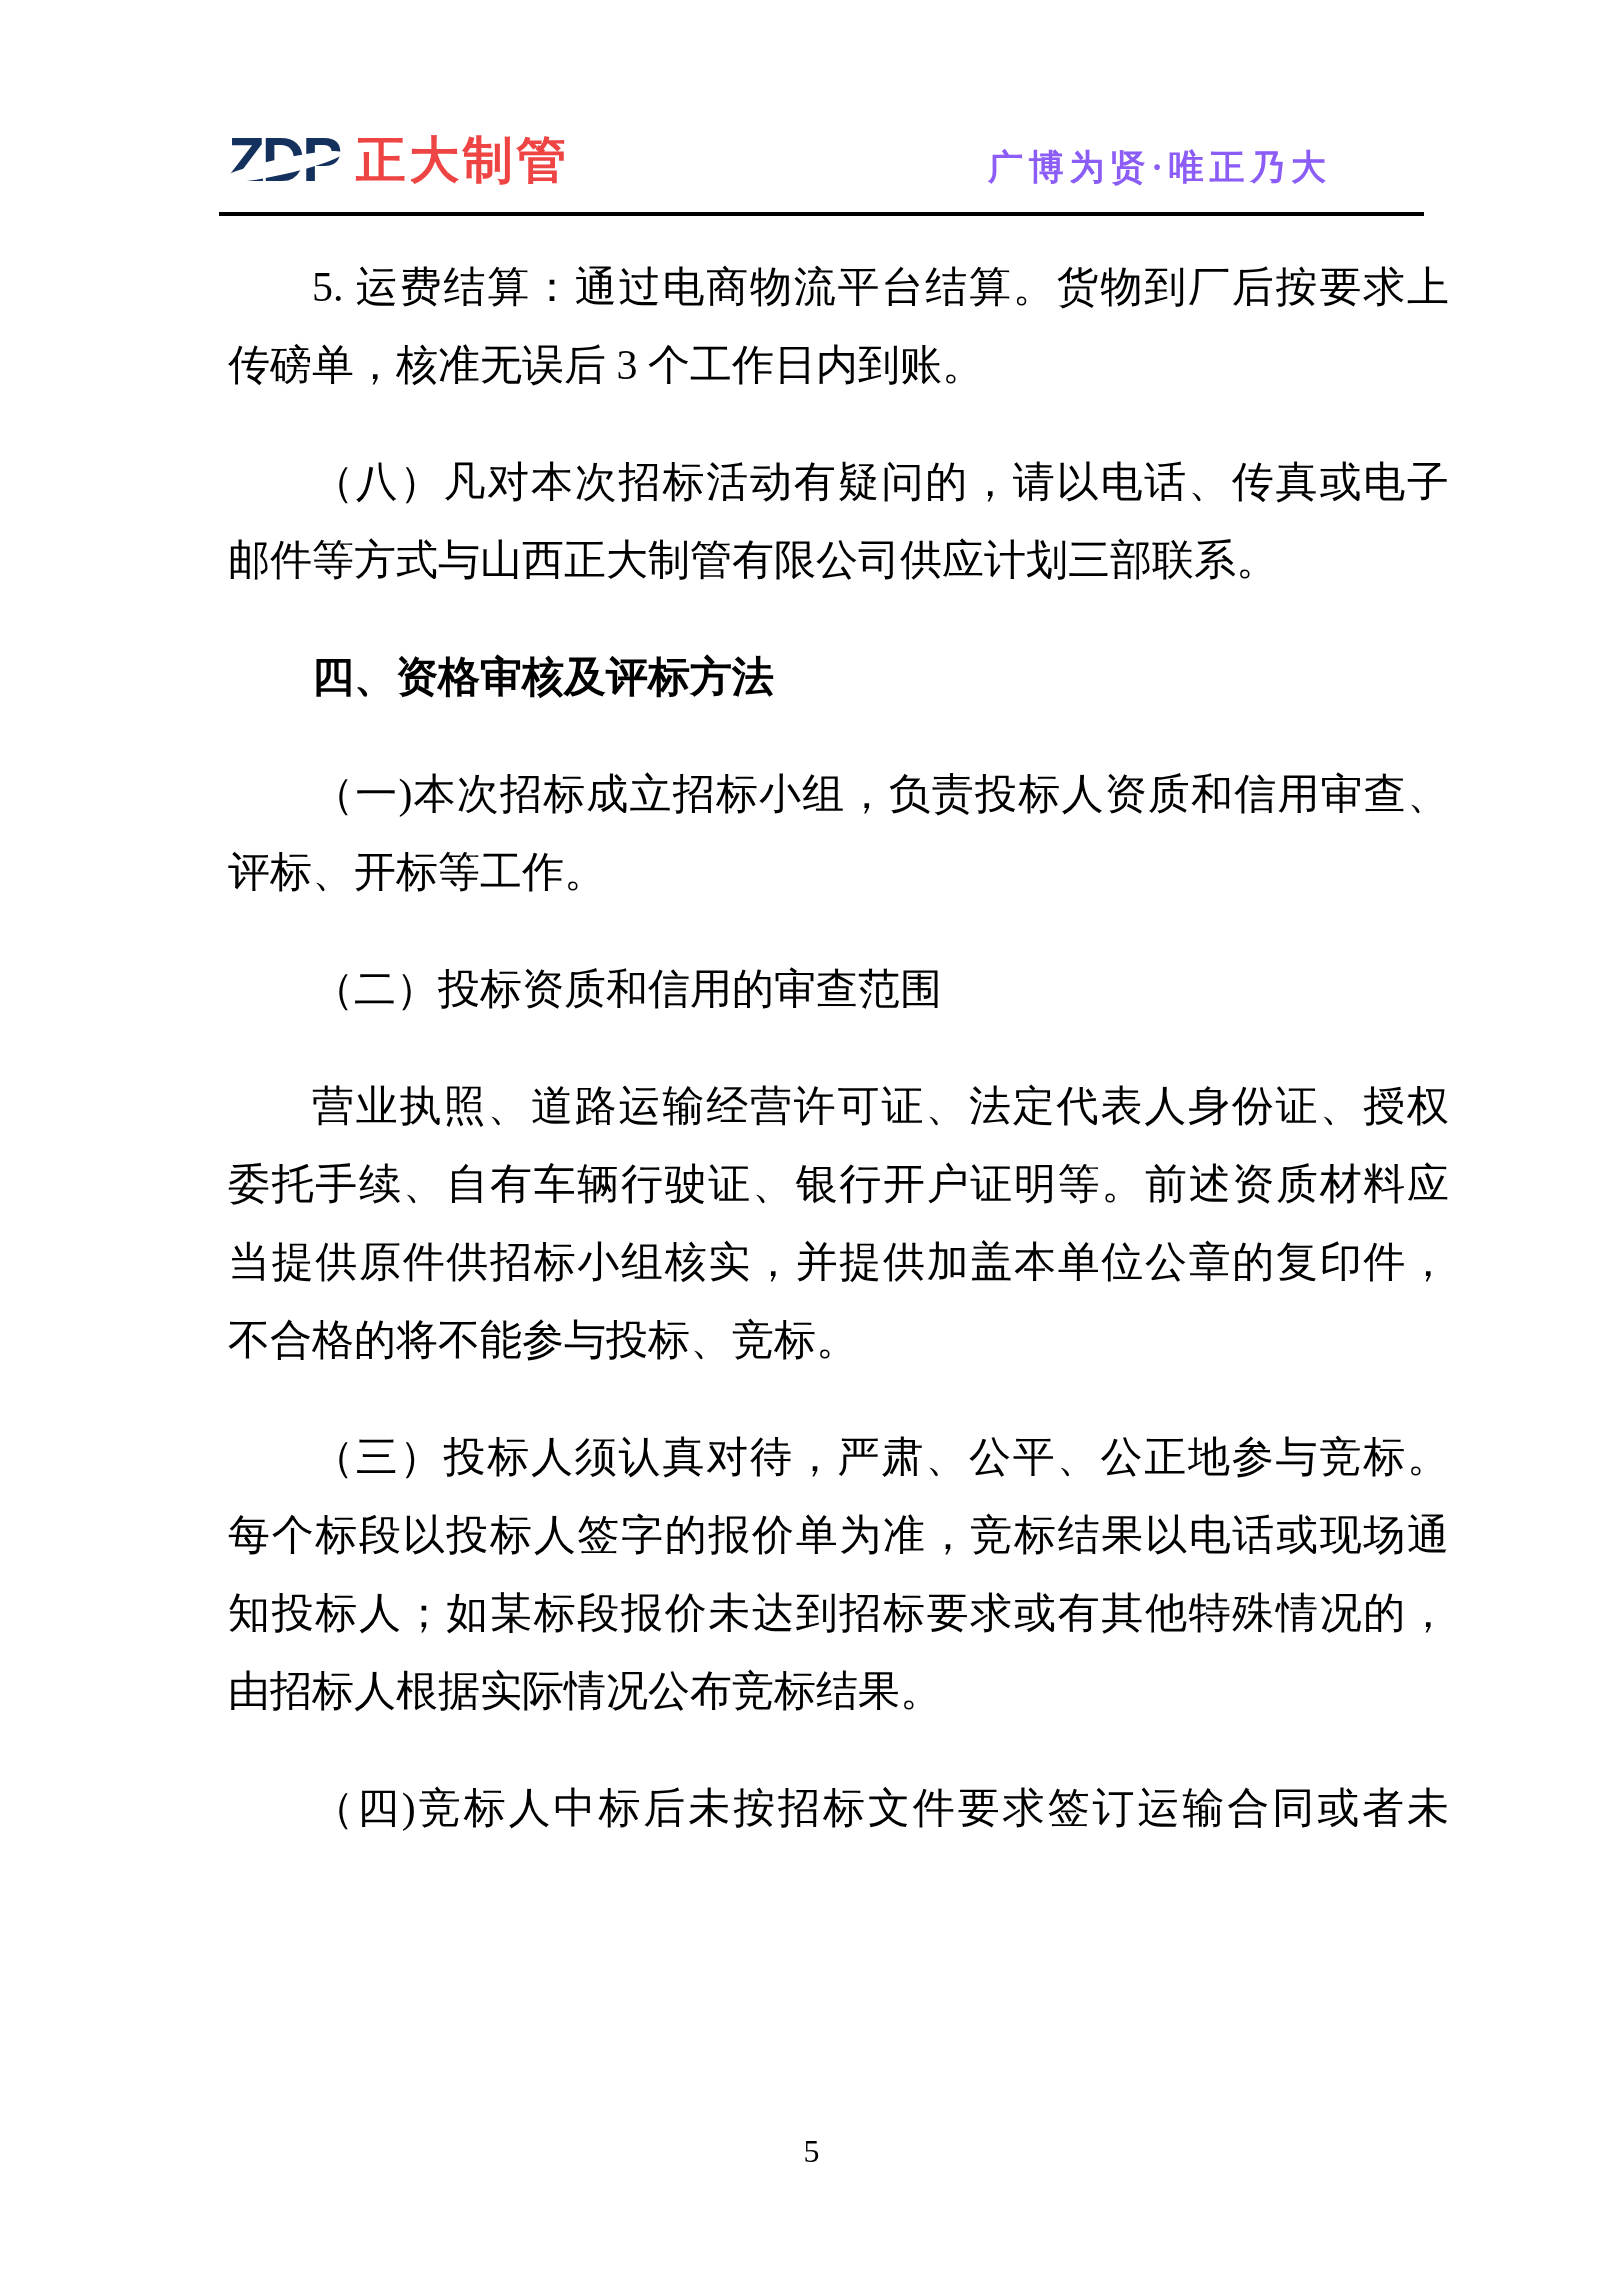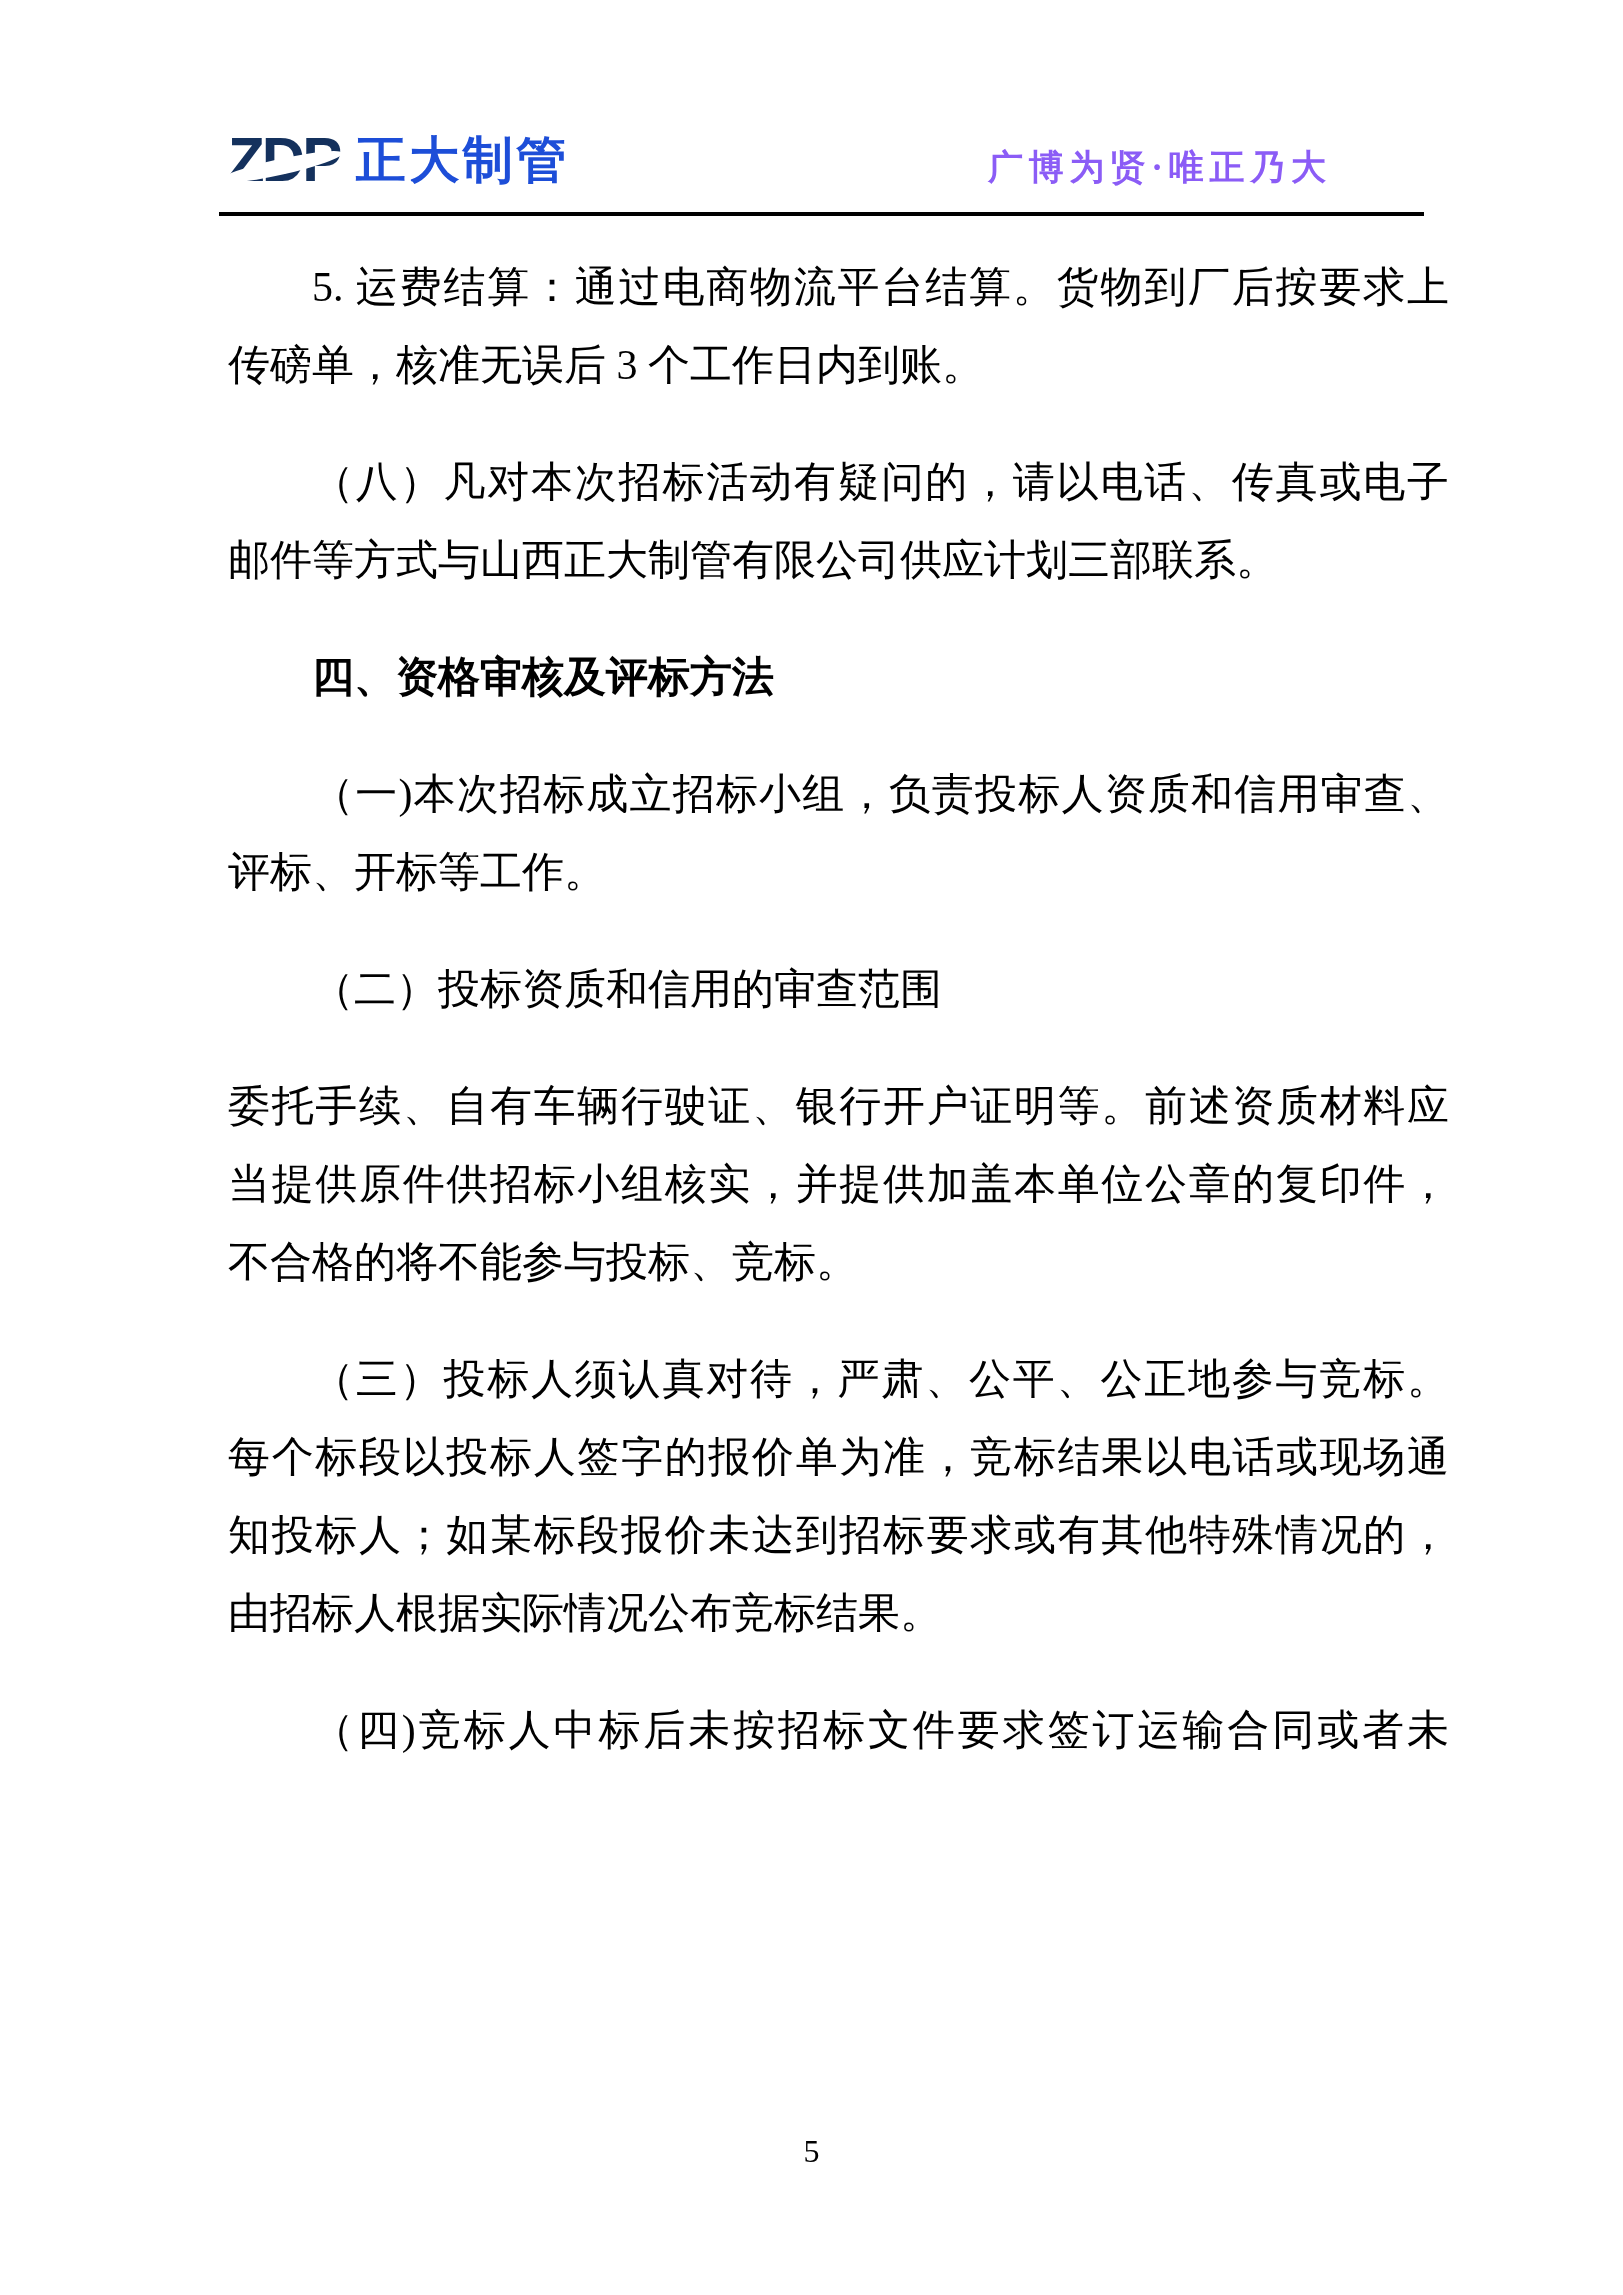--- a/index.html
+++ b/index.html
@@ -63,21 +63,21 @@
   .page-number{
     position:absolute;left:0;top:2133px;width:1623px;
     text-align:center;font-size:32px;line-height:37px;
   }
 </style>
 </head>
 <body>
 
 <div class="header">
   <div class="logo">
-    <span class="logo-zdp" style="color: rgb(20, 49, 93);">ZDP</span><span class="logo-company" style="color: #1d4ed8;">正大制管</span>
+    <span class="logo-zdp" style="color: rgb(20, 49, 93);">ZDP</span><span class="logo-company" style="color: #ef4444;">正大制管</span>
   </div>
   <div class="slogan" style="color: #8b5cf6;">广博为贤·唯正乃大</div>
   <div class="header-rule" style="background: rgb(0, 0, 0);"></div>
 </div>
 
 <div class="doc">
     <div class="para">
       <div class="line first full">5. 运费结算：通过电商物流平台结算。货物到厂后按要求上</div>
       <div class="line">传磅单，核准无误后 3 个工作日内到账。</div>
     </div>
@@ -89,20 +89,21 @@
       <div class="line first">四、资格审核及评标方法</div>
     </div>
     <div class="para">
       <div class="line first full">（一)本次招标成立招标小组，负责投标人资质和信用审查、</div>
       <div class="line">评标、开标等工作。</div>
     </div>
     <div class="para">
       <div class="line first">（二）投标资质和信用的审查范围</div>
     </div>
     <div class="para">
+      <div class="line first full">营业执照、道路运输经营许可证、法定代表人身份证、授权</div>
       <div class="line full">委托手续、自有车辆行驶证、银行开户证明等。前述资质材料应</div>
       <div class="line full">当提供原件供招标小组核实，并提供加盖本单位公章的复印件，</div>
       <div class="line">不合格的将不能参与投标、竞标。</div>
     </div>
     <div class="para">
       <div class="line first full">（三）投标人须认真对待，严肃、公平、公正地参与竞标。</div>
       <div class="line full">每个标段以投标人签字的报价单为准，竞标结果以电话或现场通</div>
       <div class="line full">知投标人；如某标段报价未达到招标要求或有其他特殊情况的，</div>
       <div class="line">由招标人根据实际情况公布竞标结果。</div>
     </div>

